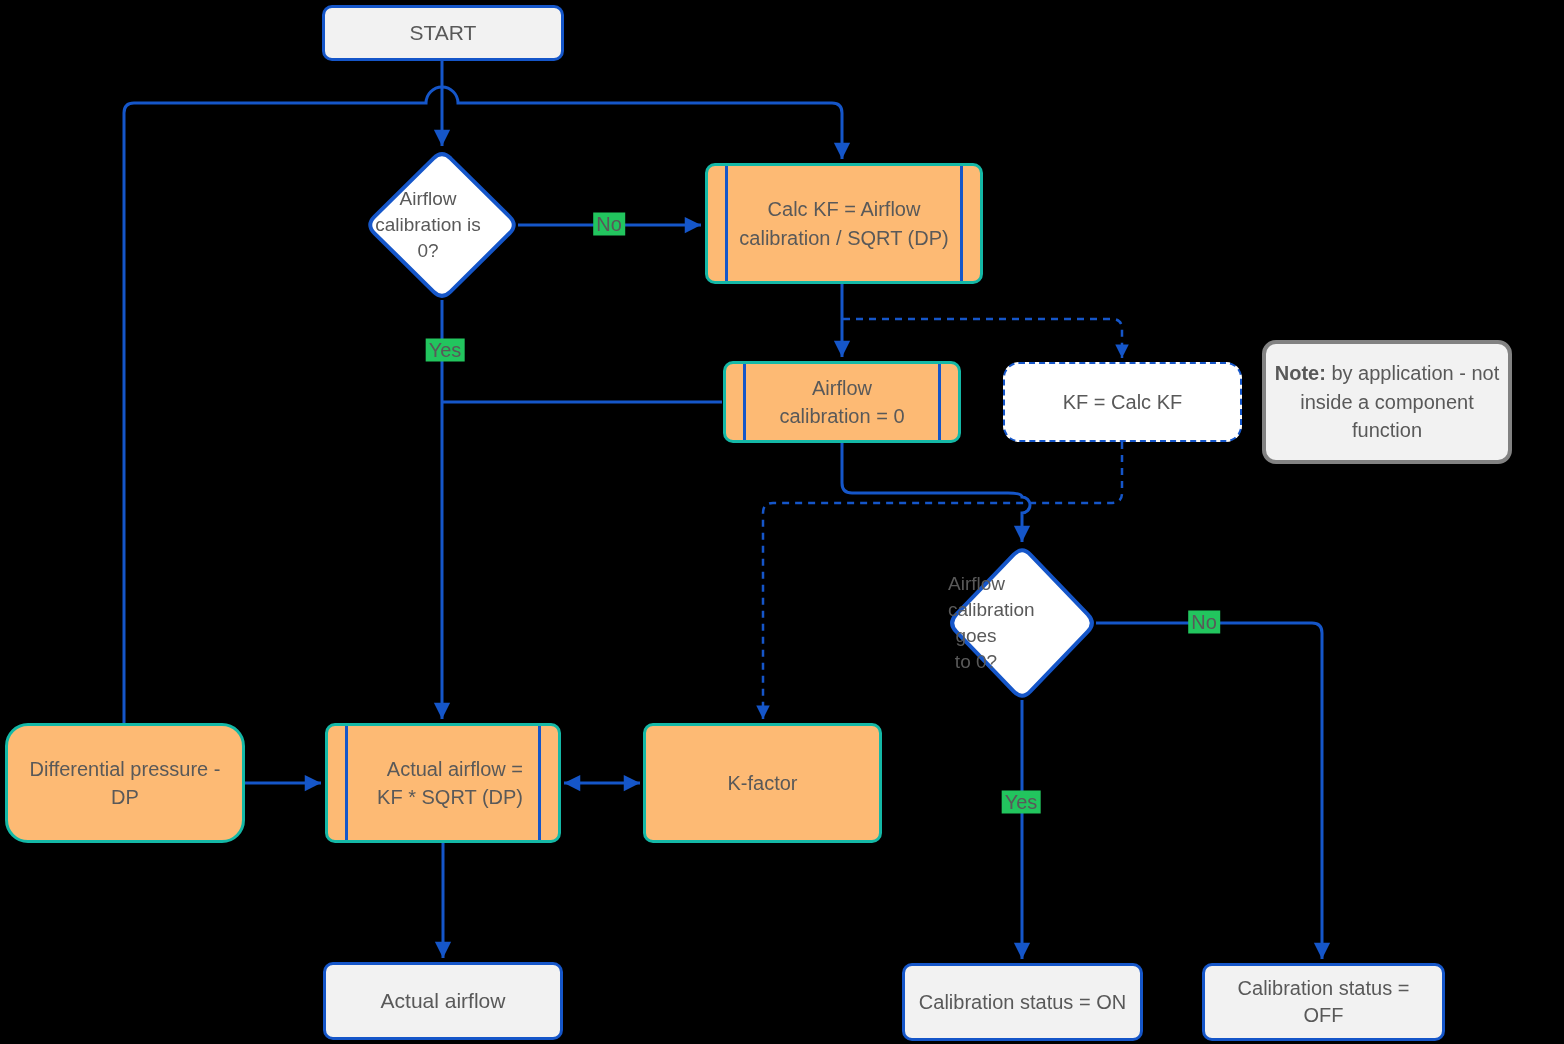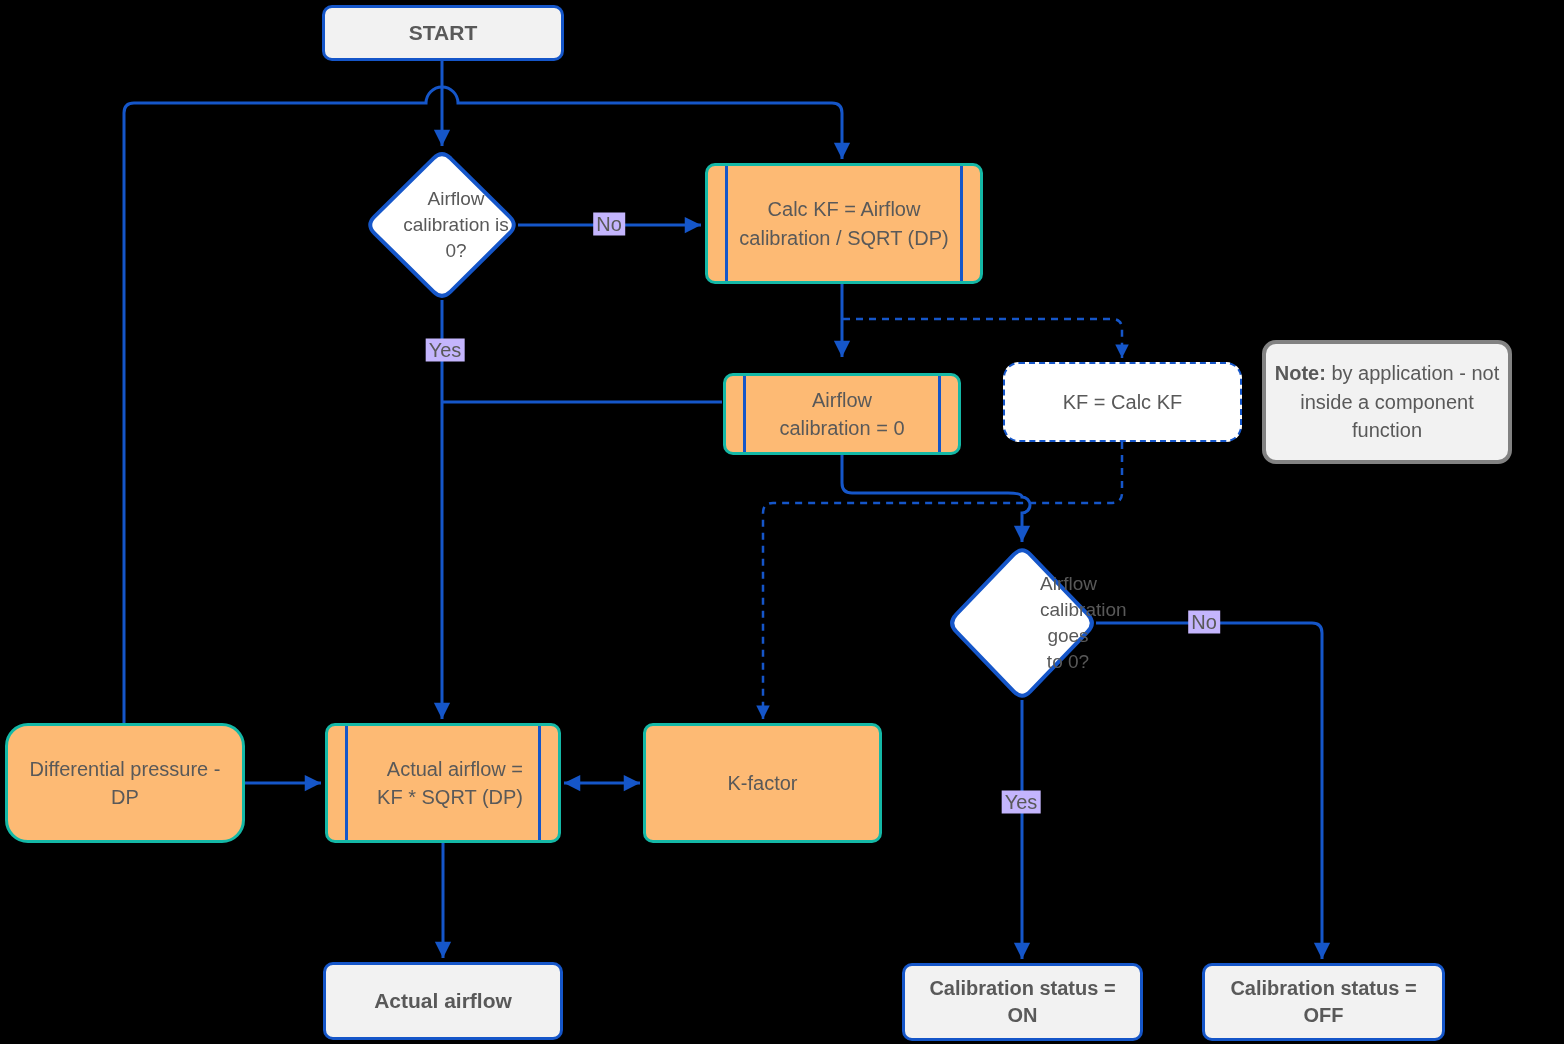--- a/index.html
+++ b/index.html
@@ -2,30 +2,30 @@
 <html><head>
 <meta charset="utf-8">
 <style>
   html,body{margin:0;padding:0;background:#000;}
   .canvas{position:relative;width:1564px;height:1044px;background:#000;overflow:hidden;
           font-family:"Liberation Sans",sans-serif;color:#595959;}
   .canvas svg{position:absolute;left:0;top:0;}
   .node{position:absolute;box-sizing:border-box;display:flex;align-items:center;justify-content:center;
         text-align:center;font-size:20px;line-height:1.42;color:#595959;border-radius:16px;}
   .proc{background:#fdba74;border:3px solid #14b8a6;border-radius:10px;}
-  .term{background:#F2F2F2;border:3px solid #1556C9;border-radius:10px;font-weight:bold;}
+  .term{background:#F2F2F2;border:3px solid #1556C9;border-radius:10px;font-weight:normal;}
   .bar{position:absolute;top:0;bottom:0;width:3px;background:#1556C9;}
   .bar.l{left:17px}
   .bar.r{right:17px}
   .dashedbox{background:#fff;border:2.5px dashed #1556C9;}
   .note{background:#F2F2F2;border:4px solid #828282;border-radius:14px;font-size:20px;}
   .note b{color:#595959;}
-  .dtext{position:absolute;display:flex;align-items:center;justify-content:flex-end;text-align:center;
+  .dtext{position:absolute;display:flex;align-items:center;justify-content:flex-start;text-align:center;
          font-size:19px;line-height:1.38;color:#595959;}
-  .chip{position:absolute;background:#c4b5fd;color:#595959;font-size:20px;padding:0 3px;
+  .chip{position:absolute;background:#22c55e;color:#595959;font-size:20px;padding:0 3px;
         transform:translate(-50%,-50%);white-space:nowrap;}
   .big{font-size:21px;}
 </style>
 </head>
 <body>
 
 <div class="canvas">
 
   <svg width="1564" height="1044" viewBox="0 0 1564 1044">
     <defs>
@@ -85,21 +85,21 @@
   <div class="dtext" style="left:948px;top:546px;width:148px;height:154px;">
     <span style="width:56px;">Airflow calibration goes to 0?</span>
   </div>
 
   <div class="node proc" style="left:705px;top:163px;width:278px;height:121px;">
     <i class="bar l"></i>
     <i class="bar r"></i>
     <span style="width:215px;">Calc KF = Airflow calibration / SQRT (DP)</span>
   </div>
 
-  <div class="node proc" style="left:723px;top:361px;width:238px;height:82px;margin-top:12px;">
+  <div class="node proc" style="left:723px;top:361px;width:238px;height:82px;">
     <i class="bar l"></i>
     <i class="bar r"></i>
     <span style="width:150px;">Airflow calibration = 0</span>
   </div>
 
   <div class="node proc" style="left:325px;top:723px;width:236px;height:120px;text-align:right;">
     <i class="bar l"></i>
     <i class="bar r"></i>
     <span style="width:160px;">Actual airflow = KF * SQRT (DP)</span>
   </div>

